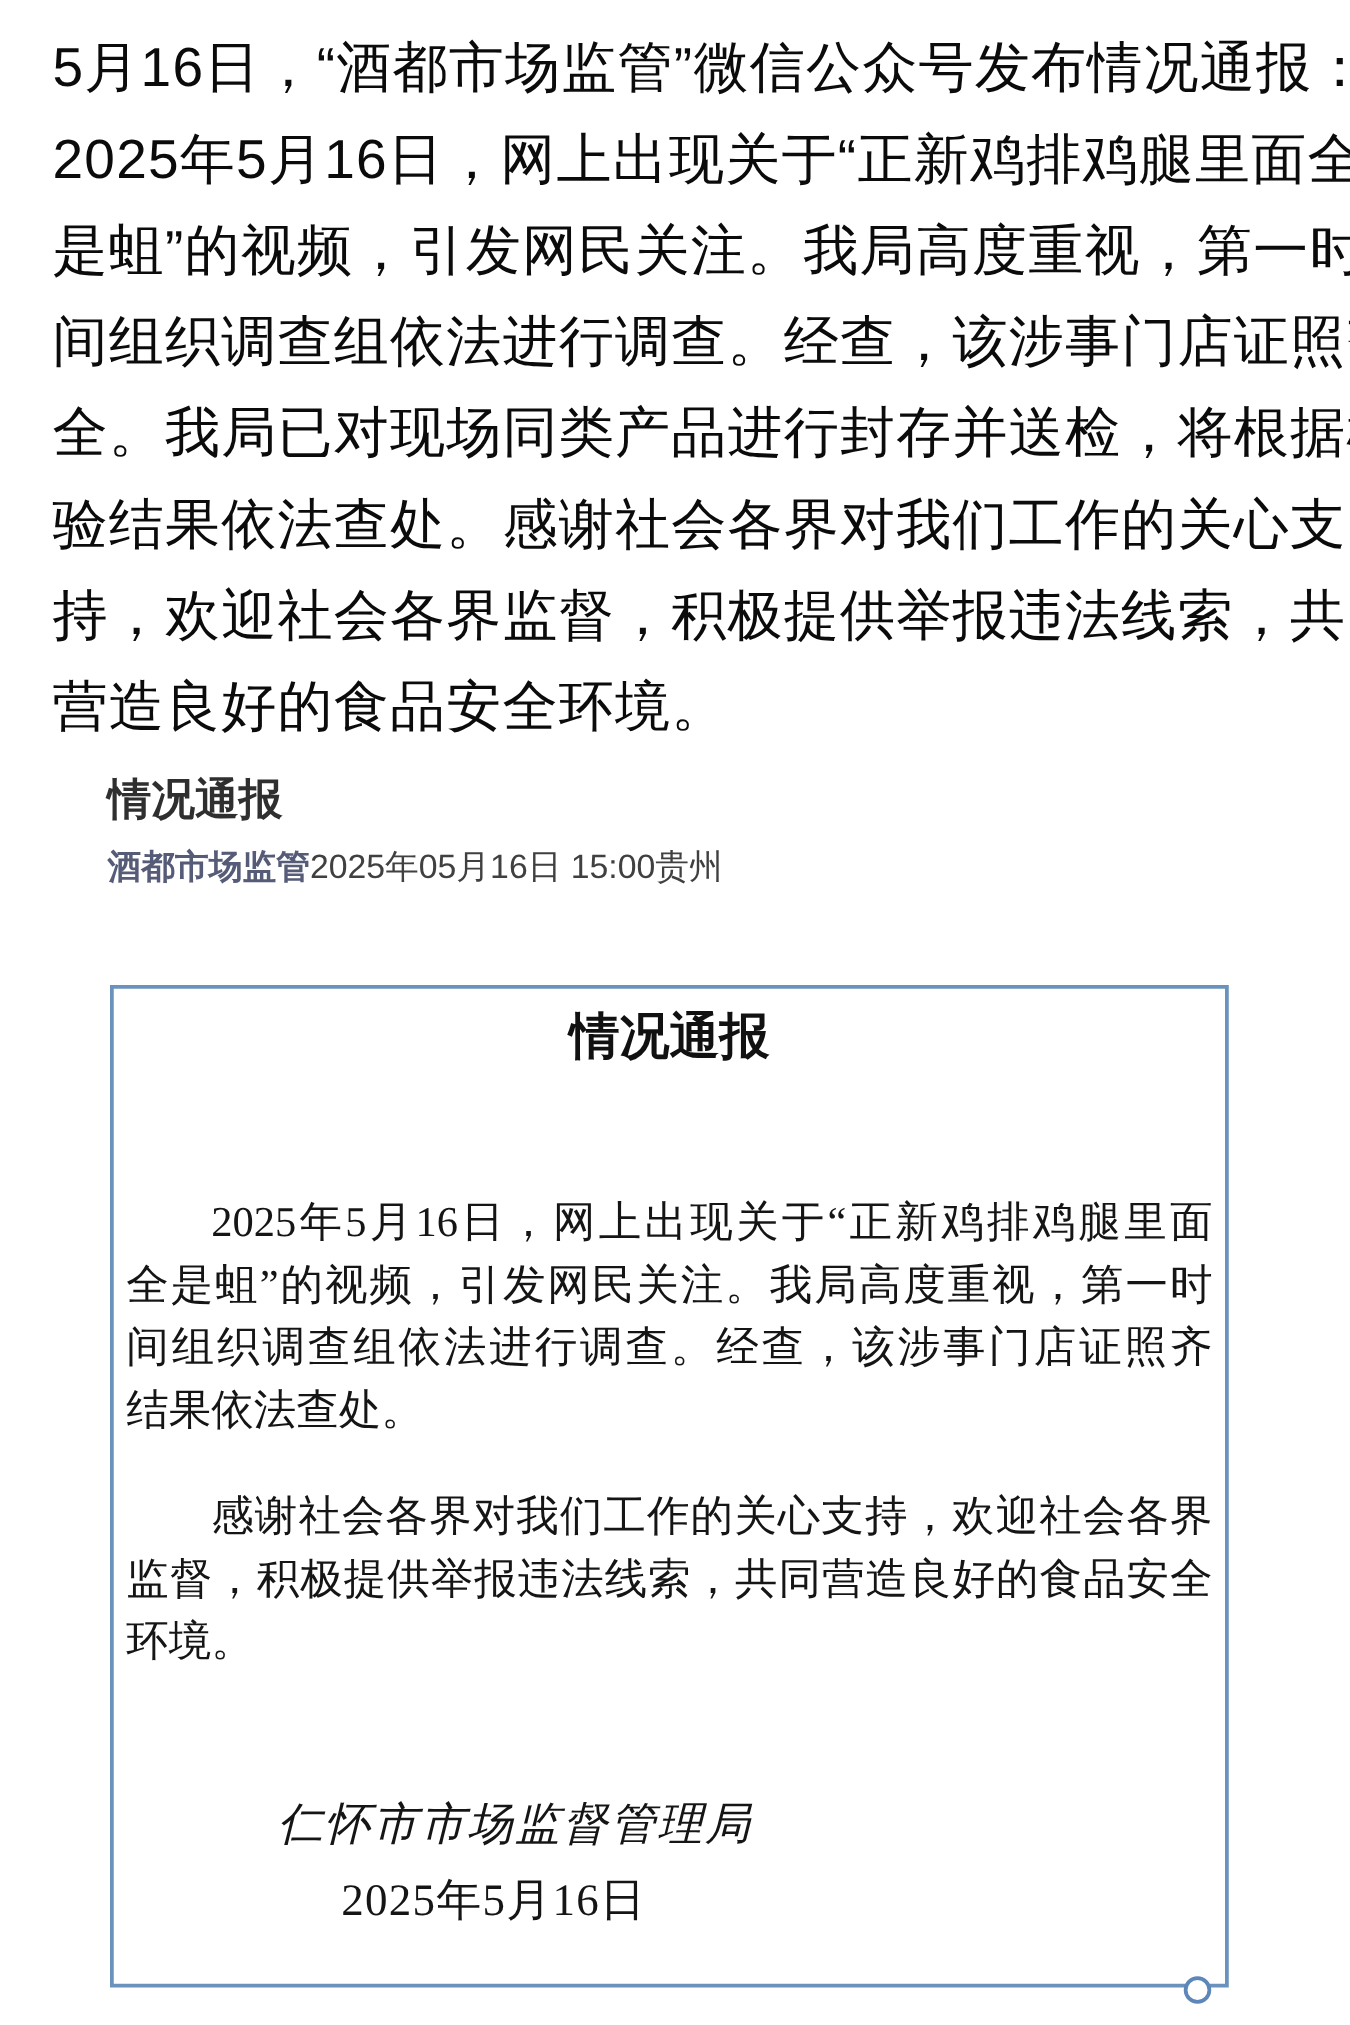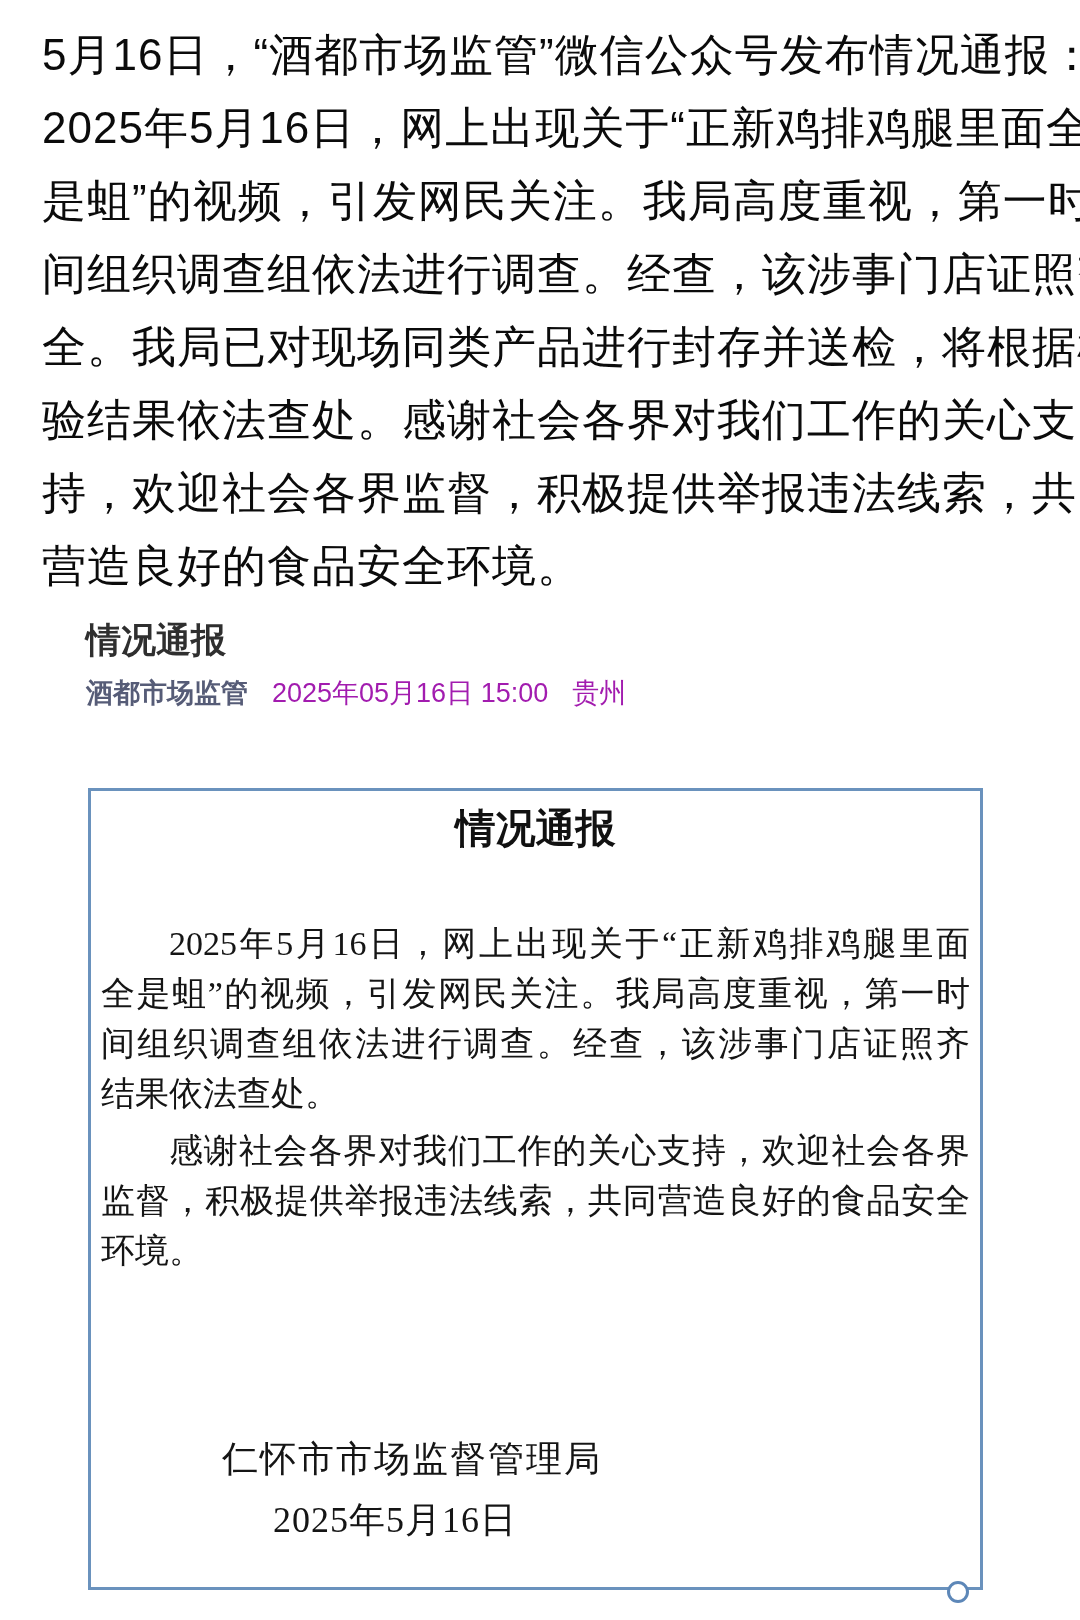--- a/index.html
+++ b/index.html
@@ -21,47 +21,47 @@
   .sline{text-align:justify;text-align-last:justify;white-space:nowrap;}
   .sline.last{text-align:left;text-align-last:left;white-space:nowrap;}
 
   
   .article-title{
     position:absolute;left:86px;top:618px;
     font-size:35px;line-height:44px;font-weight:600;color:#2f2f2f;
   }
   .byline{
     position:absolute;left:86px;top:676px;
-    display:flex;align-items:baseline;gap:24px;
+    display:flex;align-items:baseline;
     font-size:27px;line-height:34px;
   }
   .byline .account{color:#565c77;font-weight:600;}
-  .byline .meta{color:#a21caf;font-weight:400;}
+  .byline .meta{color:#404040;font-weight:400;}
 
   
   .notice-box{
     position:absolute;left:88px;top:788px;width:895px;height:802px;
     box-sizing:border-box;border:3px solid #6a92bd;background:#ffffff;
     font-family:"Liberation Serif","DejaVu Serif",serif;color:#151515;
   }
   .notice-title{
     position:absolute;left:0;top:14px;width:100%;
     text-align:center;font-size:40px;line-height:48px;font-weight:700;color:#111111;
   }
   .notice-body{
     position:absolute;left:10px;right:10px;top:128px;
     font-size:34px;line-height:50px;
   }
   .nline{text-align:justify;text-align-last:justify;white-space:nowrap;}
   .nline.plain{text-align:center;text-align-last:left;}
-  .nline.indent{text-indent:2em;}
+  .nline.indent{text-indent:2em;margin-top:35px;}
   .para2-gap{margin-top:7px;}
   .notice-signer{
     position:absolute;left:131px;top:645px;
-    font-size:36px;line-height:46px;white-space:nowrap;letter-spacing:2px;
+    font-size:36px;line-height:46px;white-space:nowrap;letter-spacing:2px;font-style:italic;
   }
   .notice-sign-date{
     position:absolute;left:182px;top:706px;
     font-size:36px;line-height:46px;white-space:nowrap;letter-spacing:1px;
   }
 
   
   .handle{
     position:absolute;left:947px;top:1581px;width:16px;height:16px;
     border-radius:50%;border:3px solid #5d87b8;background:#ffffff;

